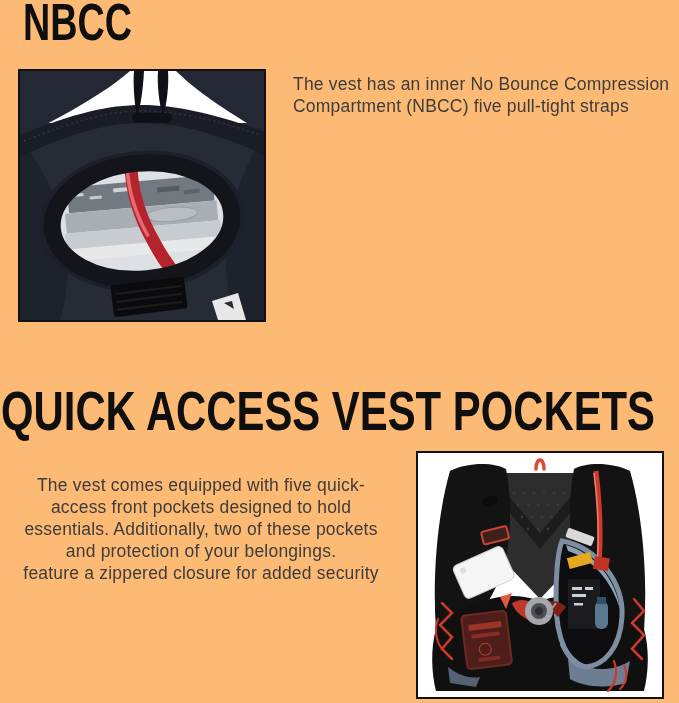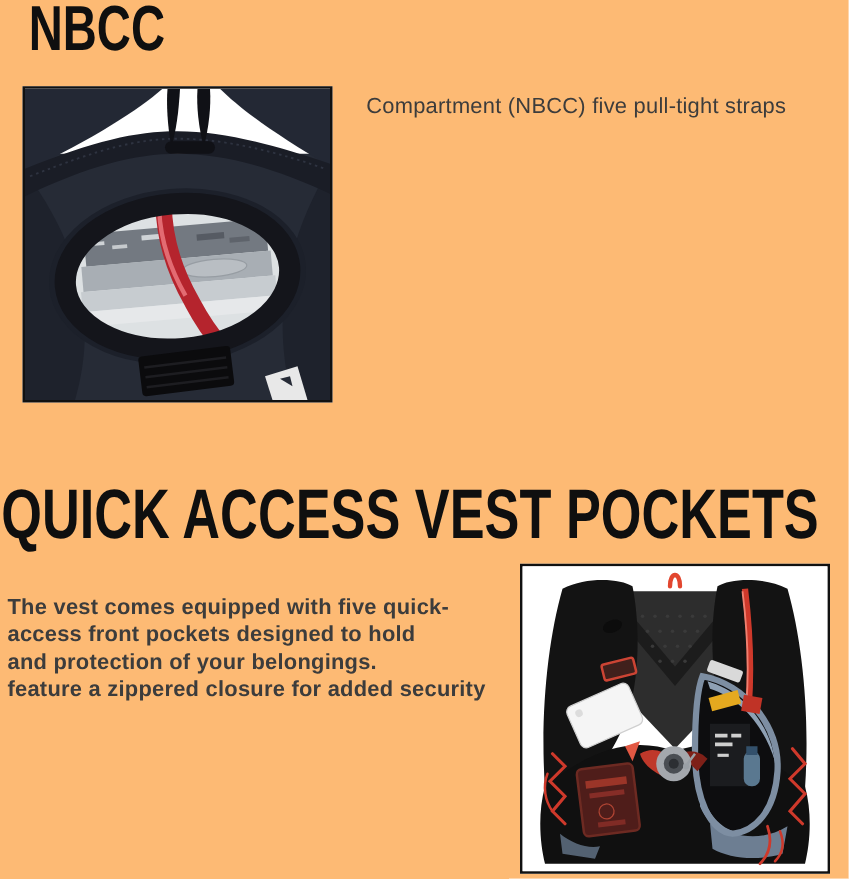--- a/index.html
+++ b/index.html
@@ -26,21 +26,21 @@
   .photo svg{display:block;}
   .para{
     position:absolute;
     font-size:17.5px;
     line-height:22px;
     color:#3c3c3c;
     letter-spacing:0.2px;
   }
   .para .line{white-space:nowrap;}
   .para-left{text-align:left;}
-  .para-right{text-align:left;font-weight:bold;}
+  .para-right{text-align:center;}
 </style>
 </head>
 <body>
 
 <div class="page">
 
   <section>
 
     <svg class="abs heading-svg" style="left:23px;top:0px;" width="150" height="52">
       <text x="0" y="40" font-size="51" textLength="109" lengthAdjust="spacingAndGlyphs" fill="#0f0f0f">NBCC</text>
@@ -85,33 +85,35 @@
           <rect x="92" y="210" width="74" height="32" rx="3" fill="#0b0b0d"></rect>
           <path d="M96,219 L162,219 M96,227 L162,227 M96,235 L162,235" stroke="#1d1d21" stroke-width="2"></path>
         </g>
 
         <path d="M192,230 L218,222 L226,249 L198,249 Z" fill="#e8e8e8"></path>
         <path d="M204,232 L212,230 L214,238 Z" fill="#262b36"></path>
       </svg>
     </figure>
 
     <div class="para para-left" style="left:293px;top:73px;width:378px;">
+      <div class="line">The vest has an inner No Bounce Compression</div>
       <div class="line">Compartment (NBCC) five pull-tight straps</div>
     </div>
   </section>
 
   <section>
 
     <svg class="abs heading-svg" style="left:0px;top:382px;" width="679" height="62">
       <text x="1" y="48" font-size="56" textLength="654" lengthAdjust="spacingAndGlyphs" fill="#0f0f0f">QUICK ACCESS VEST POCKETS</text>
     </svg>
 
     <div class="para para-right" style="left:6px;top:474px;width:390px;">
       <div class="line">The vest comes equipped with five quick-</div>
       <div class="line">access front pockets designed to hold</div>
+      <div class="line">essentials. Additionally, two of these pockets</div>
       <div class="line">and protection of your belongings.</div>
       <div class="line">feature a zippered closure for added security</div>
     </div>
 
     <figure class="photo" style="left:416px;top:451px;width:248px;height:248px;">
       <svg viewBox="0 0 244 244" width="244" height="244">
         <rect x="0" y="0" width="244" height="244" fill="#ffffff"></rect>
 
         <path d="M58,20 L186,20 L158,108 L122,146 L86,108 Z" fill="#2d2d2d"></path>
         <path d="M70,26 L122,88 L174,26" stroke="#1a1a1a" stroke-width="10" fill="none" opacity="0.85"></path>

